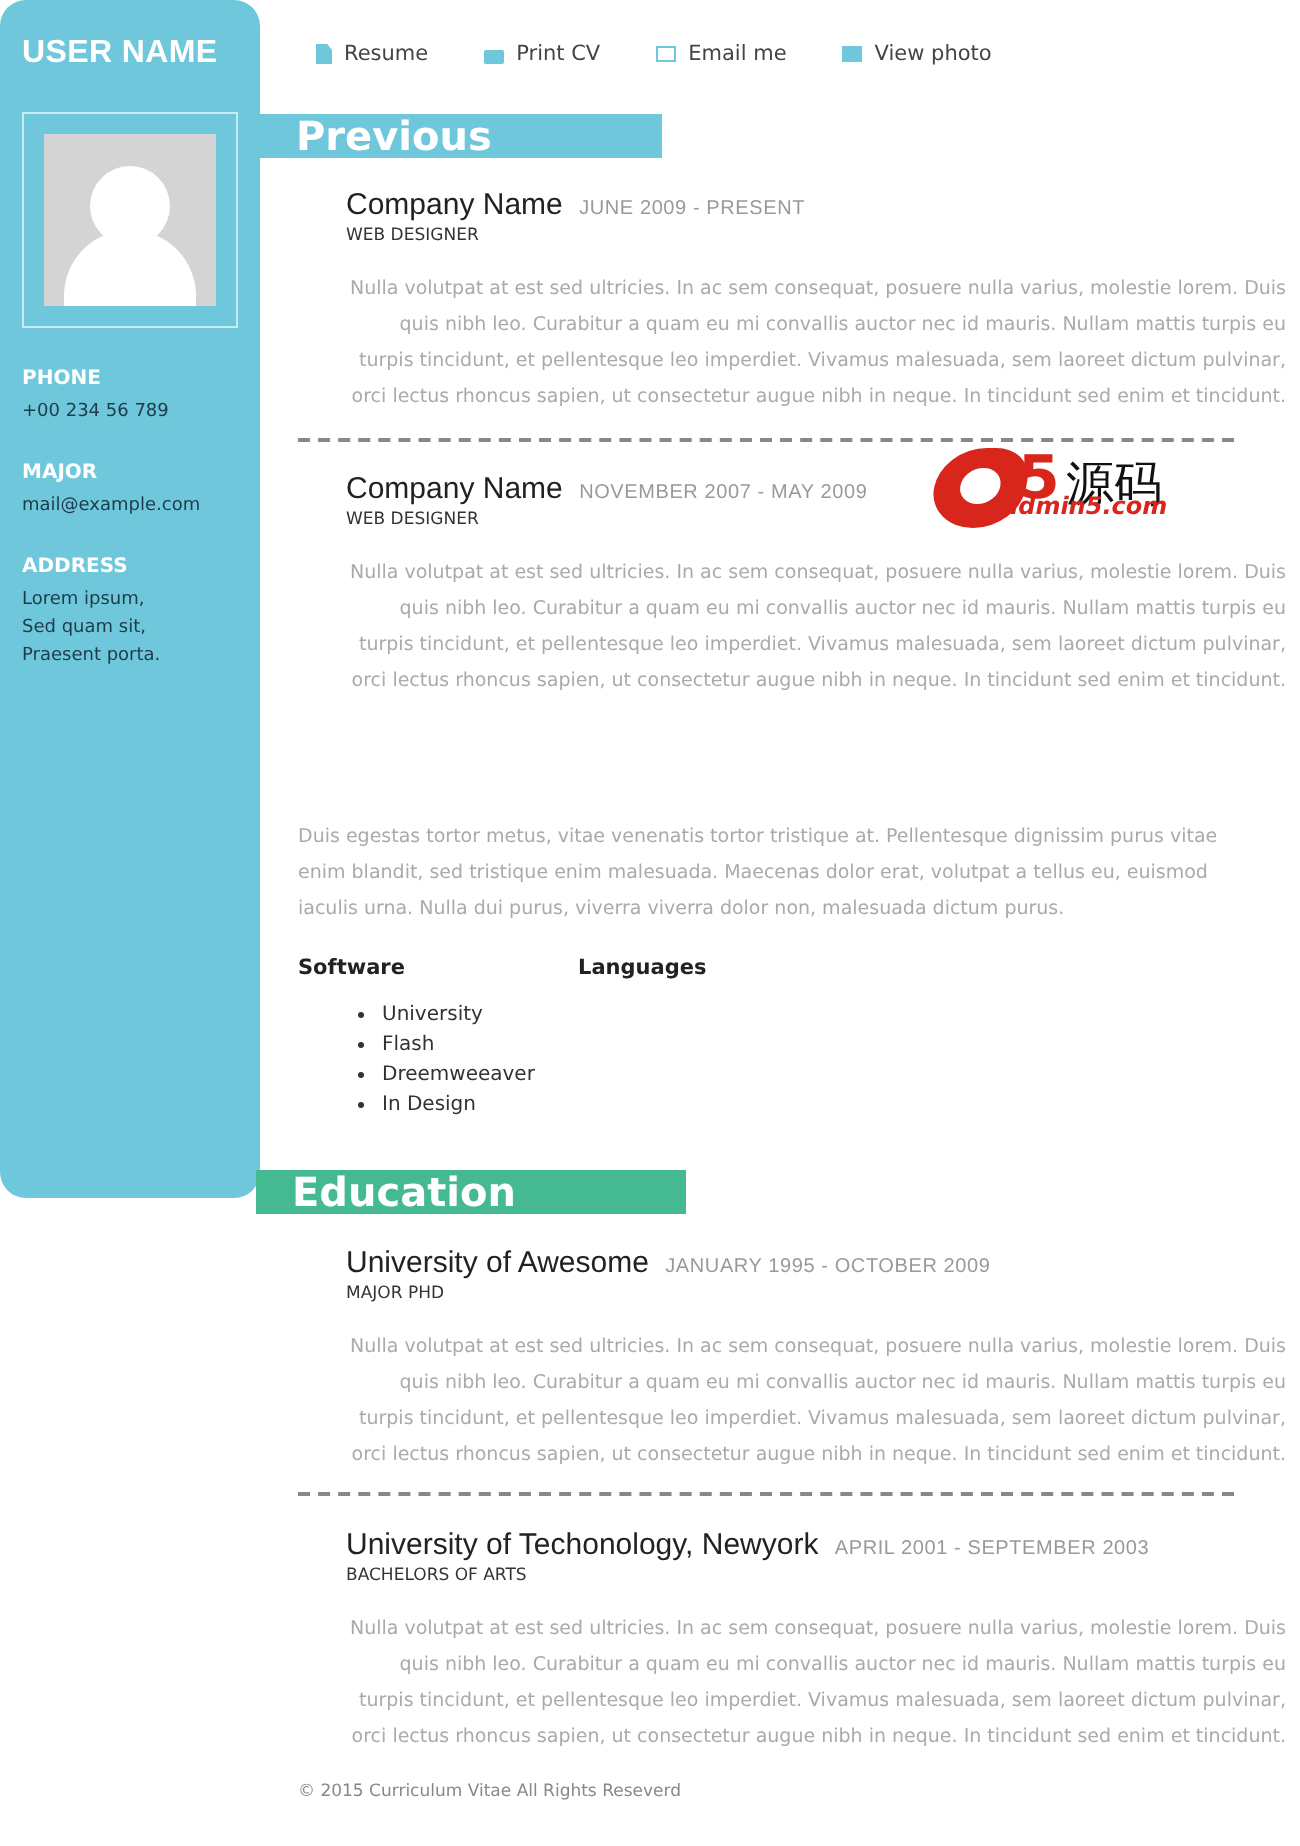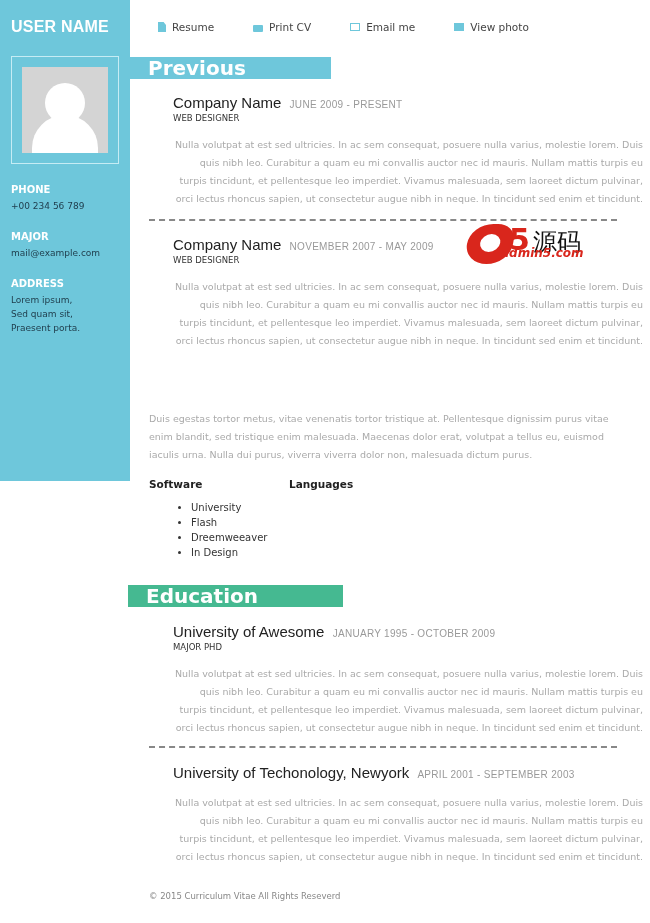--- a/index.html
+++ b/index.html
@@ -1,27 +1,27 @@
 <!DOCTYPE html>
 <html><head>
 <meta charset="utf-8">
 <style>
   * { box-sizing: border-box; margin: 0; padding: 0; }
   html, body { width: 650px; height: 923px; background: #fff; font-family: "DejaVu Sans", sans-serif; overflow: hidden; }
   .page { position: relative; width: 650px; height: 923px; }
-  .sidebar { position: absolute; left: 0; top: 0; width: 130px; height: 481px; background: #6ec7db; }
+  .sidebar { position: absolute; left: 0; top: 0; width: 130px; height: 599px; background: #6ec7db; border-radius: 13px; }
   .user-name { position: absolute; left: 11px; top: 18px; font-size: 16px; font-weight: bold; color: #fff; letter-spacing: 0.2px; font-family: "Liberation Sans", sans-serif; }
   .photo-frame { position: absolute; left: 11px; top: 56px; width: 108px; height: 108px; border: 1px solid #c6ecf4; }
   .photo { position: absolute; left: 10px; top: 10px; width: 86px; height: 86px; background: #d4d4d4; overflow: hidden; }
   .photo .head { position: absolute; left: 23px; top: 16px; width: 40px; height: 40px; border-radius: 50%; background: #fff; }
   .photo .body { position: absolute; left: 10px; top: 48px; width: 66px; height: 60px; border-radius: 33px 33px 0 0; background: #fff; }
   .contact { position: absolute; left: 11px; }
   .contact .label { font-size: 10px; font-weight: bold; color: #fff; margin-bottom: 4px; }
   .contact .value { font-size: 9px; color: #1e3b4a; line-height: 14px; }
-  .toolbar { position: absolute; left: 158px; top: 21px; display: flex; gap: 17px; }
+  .toolbar { position: absolute; left: 158px; top: 21px; display: flex; gap: 6px; }
   .tool { display: flex; align-items: center; font-size: 10.5px; color: #444; margin-right: 22px; cursor: pointer; }
   .tool .ico { width: 10px; height: 10px; margin-right: 6px; display: inline-block; position: relative; }
   .ico-file { background: #6ec7db; clip-path: polygon(0 0, 70% 0, 100% 30%, 100% 100%, 0 100%); width: 8px !important; }
   .ico-print { background: #6ec7db; border-radius: 1px; height: 7px !important; margin-top: 2px; }
   .ico-mail { border: 1.5px solid #6ec7db; height: 8px !important; }
   .ico-photo { background: #6ec7db; height: 8px !important; }
   .section-bar { position: absolute; height: 22px; color: #fff; font-weight: bold; font-size: 20px; line-height: 22px; padding-left: 18px; }
   .bar-blue { left: 130px; top: 57px; width: 201px; background: #6ec7db; }
   .bar-orange { left: 130px; top: 372px; width: 211px; background: #e8a825; }
   .bar-green { left: 128px; top: 585px; width: 215px; background: #45b991; }
@@ -144,17 +144,18 @@
     <div class="entry-role">MAJOR PHD</div>
     <div class="entry-desc">Nulla volutpat at est sed ultricies. In ac sem consequat, posuere nulla varius, molestie lorem. Duis quis nibh leo. Curabitur a quam eu mi convallis auctor nec id mauris. Nullam mattis turpis eu turpis tincidunt, et pellentesque leo imperdiet. Vivamus malesuada, sem laoreet dictum pulvinar, orci lectus rhoncus sapien, ut consectetur augue nibh in neque. In tincidunt sed enim et tincidunt.</div>
   </div>
   <div class="divider" style="top:746px"></div>
 
   <div class="entry" style="top:764px">
     <div class="entry-title">
       <span>University of Techonology, Newyork</span>
       <span class="date">APRIL 2001 - SEPTEMBER 2003</span>
     </div>
+    <div class="entry-role">BACHELORS OF ARTS</div>
     <div class="entry-desc">Nulla volutpat at est sed ultricies. In ac sem consequat, posuere nulla varius, molestie lorem. Duis quis nibh leo. Curabitur a quam eu mi convallis auctor nec id mauris. Nullam mattis turpis eu turpis tincidunt, et pellentesque leo imperdiet. Vivamus malesuada, sem laoreet dictum pulvinar, orci lectus rhoncus sapien, ut consectetur augue nibh in neque. In tincidunt sed enim et tincidunt.</div>
   </div>
 
   <div class="footer">© 2015 Curriculum Vitae All Rights Reseverd</div>
 </div>
 
 </body></html>

